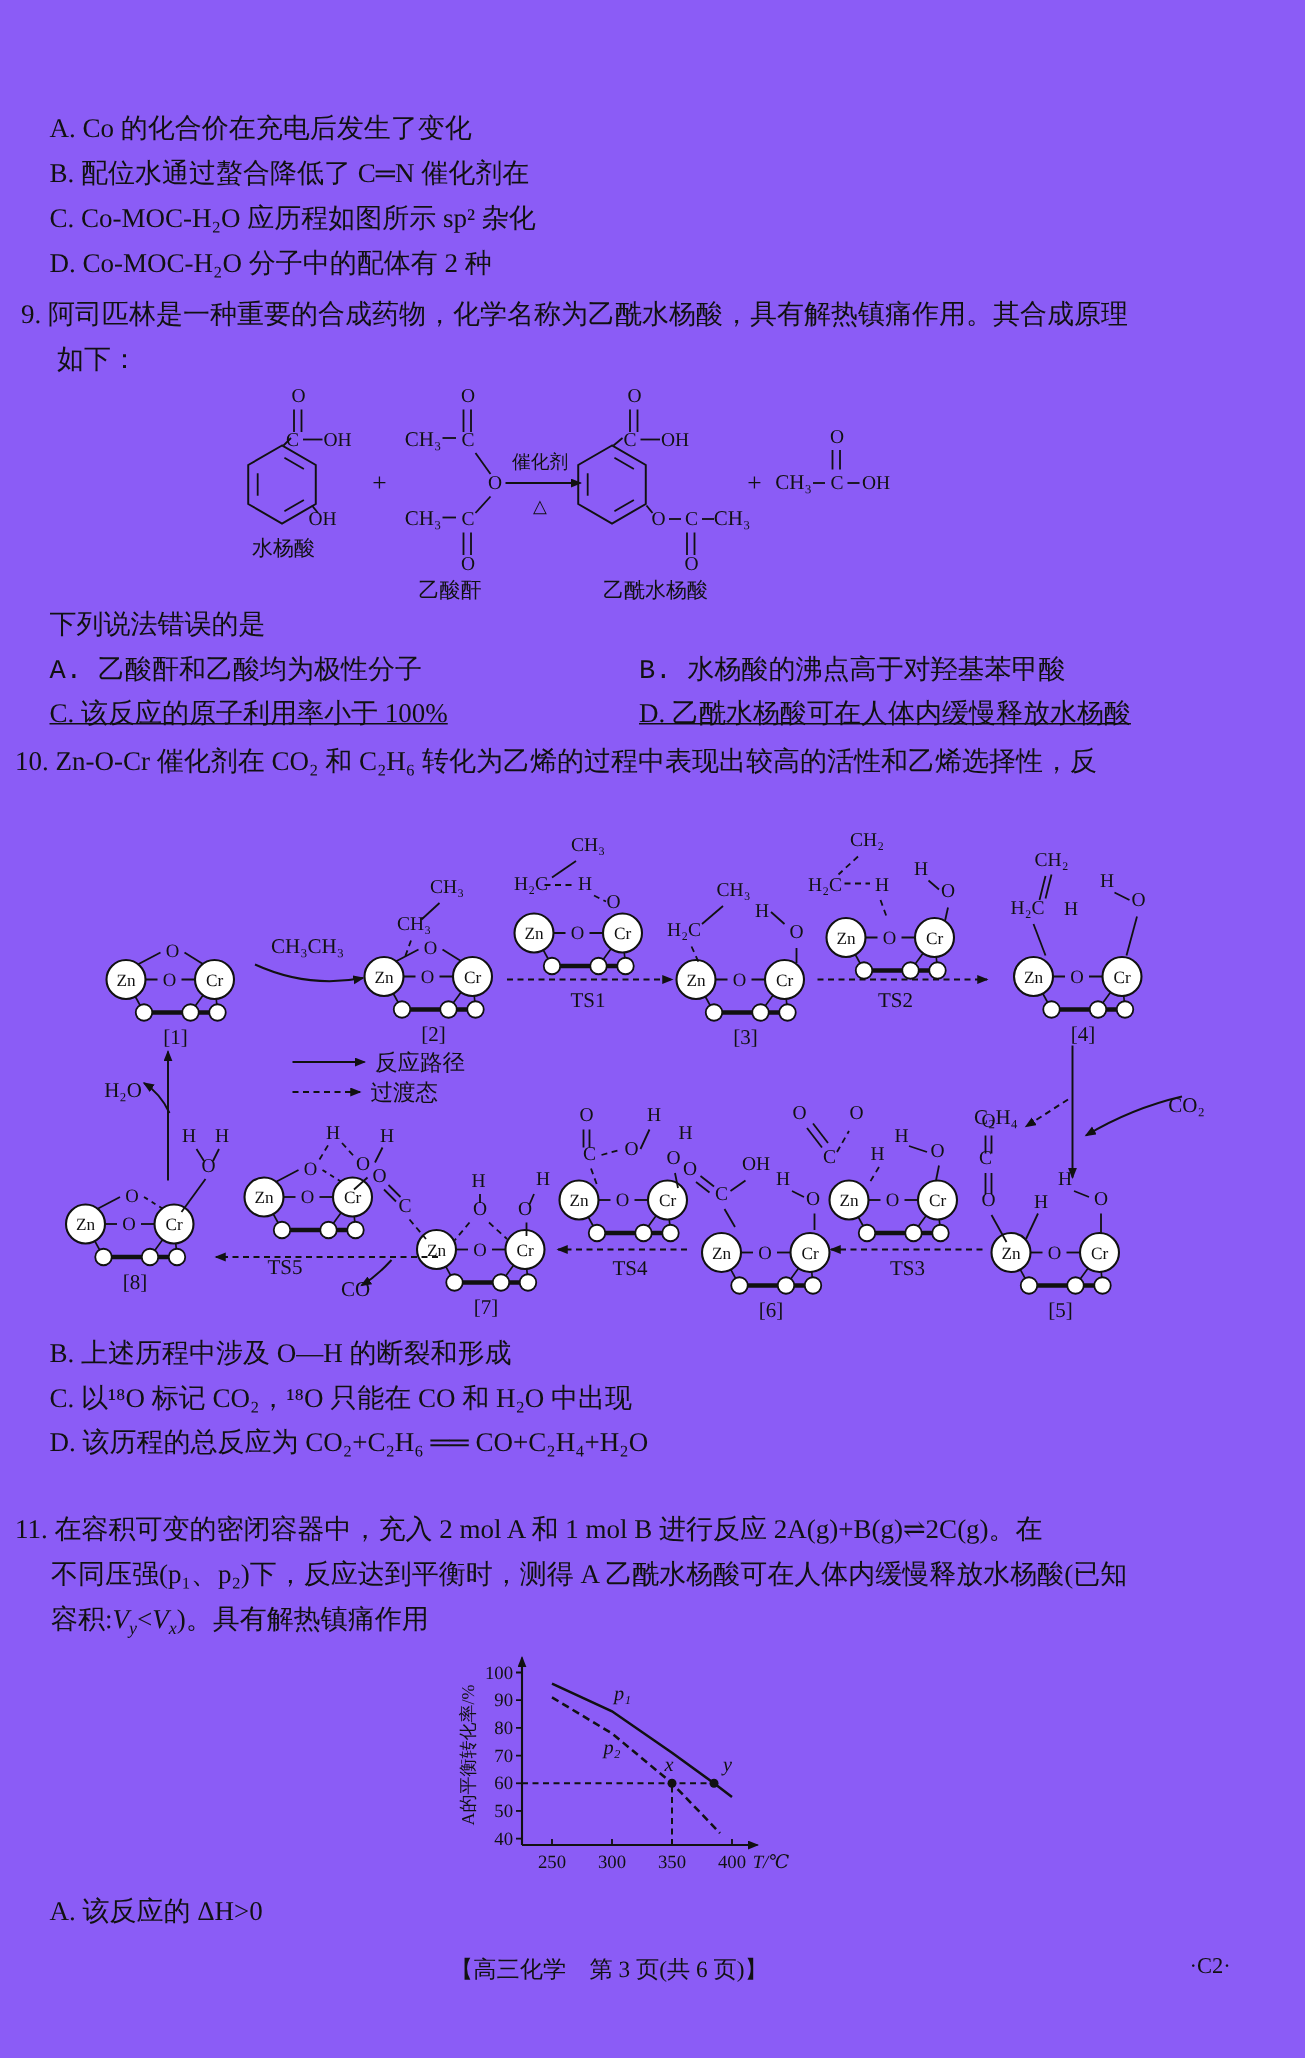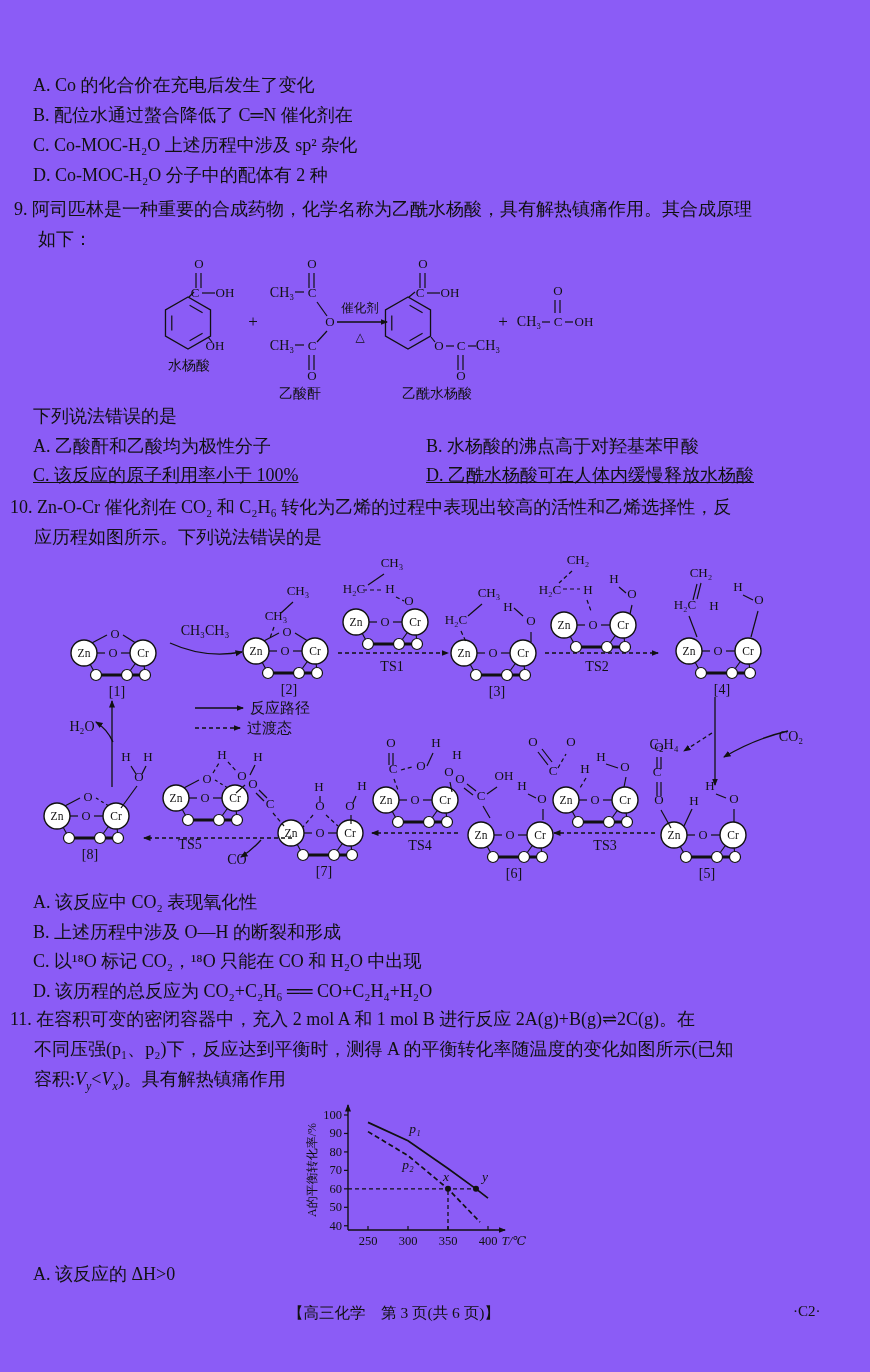--- a/index.html
+++ b/index.html
@@ -8,32 +8,32 @@
   .abs{position:absolute;}
   .lh30{line-height:30px;}
   .opt-line{white-space:nowrap;}
   .two-col{display:flex;}
   .two-col .c1{width:393px;}
   .ind{margin-left:24px;}
   sub.iv{font-style:italic;font-size:12px;}
   .iv{font-style:italic;}
   svg{font-family:"Liberation Serif","DejaVu Serif",serif;}
   svg text{fill:#111;}
-  .footer-center{position:absolute;left:288px;top:1303px;font-size:15.5px;}
+  .footer-center{position:absolute;left:300px;top:1303px;font-size:15.5px;}
   .footer-right{position:absolute;left:793px;top:1303px;font-size:15px;}
 </style>
 </head>
 <body>
 
 <div class="page">
 
   <div class="abs lh30" style="left:33px;top:70px;">
     <div class="opt-line">A. Co 的化合价在充电后发生了变化</div>
     <div class="opt-line">B. 配位水通过螯合降低了 C═N 催化剂在</div>
-    <div class="opt-line">C. Co-MOC-H₂O 上述历程中涉及 sp² 杂化</div>
+    <div class="opt-line">C. Co-MOC-H₂O 应历程如图所示 sp² 杂化</div>
     <div class="opt-line">D. Co-MOC-H₂O 分子中的配体有 2 种</div>
   </div>
 
   <div class="abs lh30" style="left:14px;top:194px;width:840px;">
     <span>9.</span>
     <span>阿司匹林是一种重要的合成药物，化学名称为乙酰水杨酸，具有解热镇痛作用。其合成原理</span><br>
     <span class="ind">如下：</span>
   </div>
 
   <svg class="abs" style="left:98px;top:246px;" width="606" height="168" viewBox="0 0 600 168" id="rxn-svg">
@@ -103,34 +103,33 @@
       <text x="336" y="152" text-anchor="middle" font-size="14" font-style="normal">乙酰水杨酸</text>
       <text x="402" y="81" text-anchor="middle" font-size="17" font-style="normal">+</text>
       <text x="428" y="80" text-anchor="middle" font-size="14" font-style="normal">CH₃</text>
       <text x="457" y="80" text-anchor="middle" font-size="13" font-style="normal">C</text>
       <text x="483" y="80" text-anchor="middle" font-size="13" font-style="normal">OH</text>
       <text x="457" y="49" text-anchor="middle" font-size="13" font-style="normal">O</text>
     </svg>
 
   <div class="abs" style="left:33px;top:404px;">下列说法错误的是</div>
   <div class="abs" style="left:33px;top:434px;width:810px;">
-    <div class="two-col" style="height:29px;">
+    <div class="two-col" style="height:29px;font-family:Liberation Mono, monospace;">
       <div class="c1 opt-line">A. 乙酸酐和乙酸均为极性分子</div>
       <div class="opt-line">B. 水杨酸的沸点高于对羟基苯甲酸</div>
     </div>
     <div class="two-col" style="height:29px;text-decoration:underline;">
       <div class="c1 opt-line">C. 该反应的原子利用率小于 100%</div>
       <div class="opt-line">D. 乙酰水杨酸可在人体内缓慢释放水杨酸</div>
     </div>
   </div>
 
   <div class="abs lh30" style="left:10px;top:492px;width:850px;">
     <span>10.</span>
     <span>Zn-O-Cr 催化剂在 CO₂ 和 C₂H₆ 转化为乙烯的过程中表现出较高的活性和乙烯选择性，反</span><br>
-    <span class="ind">应历程如图所示。下列说法错误的是</span>
   </div>
 
   <svg class="abs" style="left:0;top:545px;" width="870" height="350" viewBox="0 0 870 350" id="mech-svg">
       <defs>
         <marker id="mech-svg-ah" markerWidth="9" markerHeight="8" refX="6.5" refY="3" orient="auto" markerUnits="userSpaceOnUse">
           <path d="M0,0 L7.5,3 L0,6 Z" fill="#111"></path>
         </marker>
       </defs>
       <line x1="84" y1="108" x2="96" y2="130" stroke="#111" stroke-width="1.1"></line>
       <line x1="143" y1="108" x2="127" y2="130" stroke="#111" stroke-width="1.1"></line>
@@ -471,30 +470,29 @@
       <text x="237" y="319" text-anchor="middle" font-size="14" font-style="normal">CO</text>
       <text x="126" y="216" text-anchor="middle" font-size="13" font-style="normal">H</text>
       <text x="148" y="216" text-anchor="middle" font-size="13" font-style="normal">H</text>
       <text x="139" y="236" text-anchor="middle" font-size="13" font-style="normal">O</text>
       <text x="82" y="186" text-anchor="middle" font-size="14" font-style="normal">H₂O</text>
       <text x="250" y="168" text-anchor="start" font-size="15" font-style="normal">反应路径</text>
       <text x="247" y="188" text-anchor="start" font-size="15" font-style="normal">过渡态</text>
     </svg>
 
   <div class="abs" style="left:33px;top:888px;line-height:29.5px;">
-    <div class="opt-line">A. 该反应中 CO₂ 表现氧化性</div>
     <div class="opt-line">B. 上述历程中涉及 O—H 的断裂和形成</div>
     <div class="opt-line">C. 以¹⁸O 标记 CO₂，¹⁸O 只能在 CO 和 H₂O 中出现</div>
     <div class="opt-line">D. 该历程的总反应为 CO₂+C₂H₆ ══ CO+C₂H₄+H₂O</div>
   </div>
 
   <div class="abs lh30" style="left:10px;top:1004px;width:852px;">
     <span>11.</span>
     <span>在容积可变的密闭容器中，充入 2 mol A 和 1 mol B 进行反应 2A(g)+B(g)⇌2C(g)。在</span><br>
-    <span class="ind">不同压强(p₁、p₂)下，反应达到平衡时，测得 A 的平衡转化率随温度的变化如图所示(已知</span><br>
+    <span class="ind">不同压强(p₁、p₂)下，反应达到平衡时，测得 A 乙酰水杨酸可在人体内缓慢释放水杨酸(已知</span><br>
     <span class="ind"><span>容积:</span><span class="iv">V</span><sub class="iv">y</sub><span>&lt;</span><span class="iv">V</span><sub class="iv">x</sub><span>)。具有解热镇痛作用</span></span>
   </div>
 
   <svg class="abs" style="left:300px;top:1095px;" width="250" height="165" viewBox="0 0 250 165" id="chart-svg">
       <defs>
         <marker id="chart-svg-ah" markerWidth="9" markerHeight="8" refX="6.5" refY="3" orient="auto" markerUnits="userSpaceOnUse">
           <path d="M0,0 L7.5,3 L0,6 Z" fill="#111"></path>
         </marker>
       </defs>
       <line x1="48" y1="135" x2="48" y2="10" stroke="#111" stroke-width="1.4" stroke-dasharray="none" marker-end="url(#chart-svg-ah)"></line>

